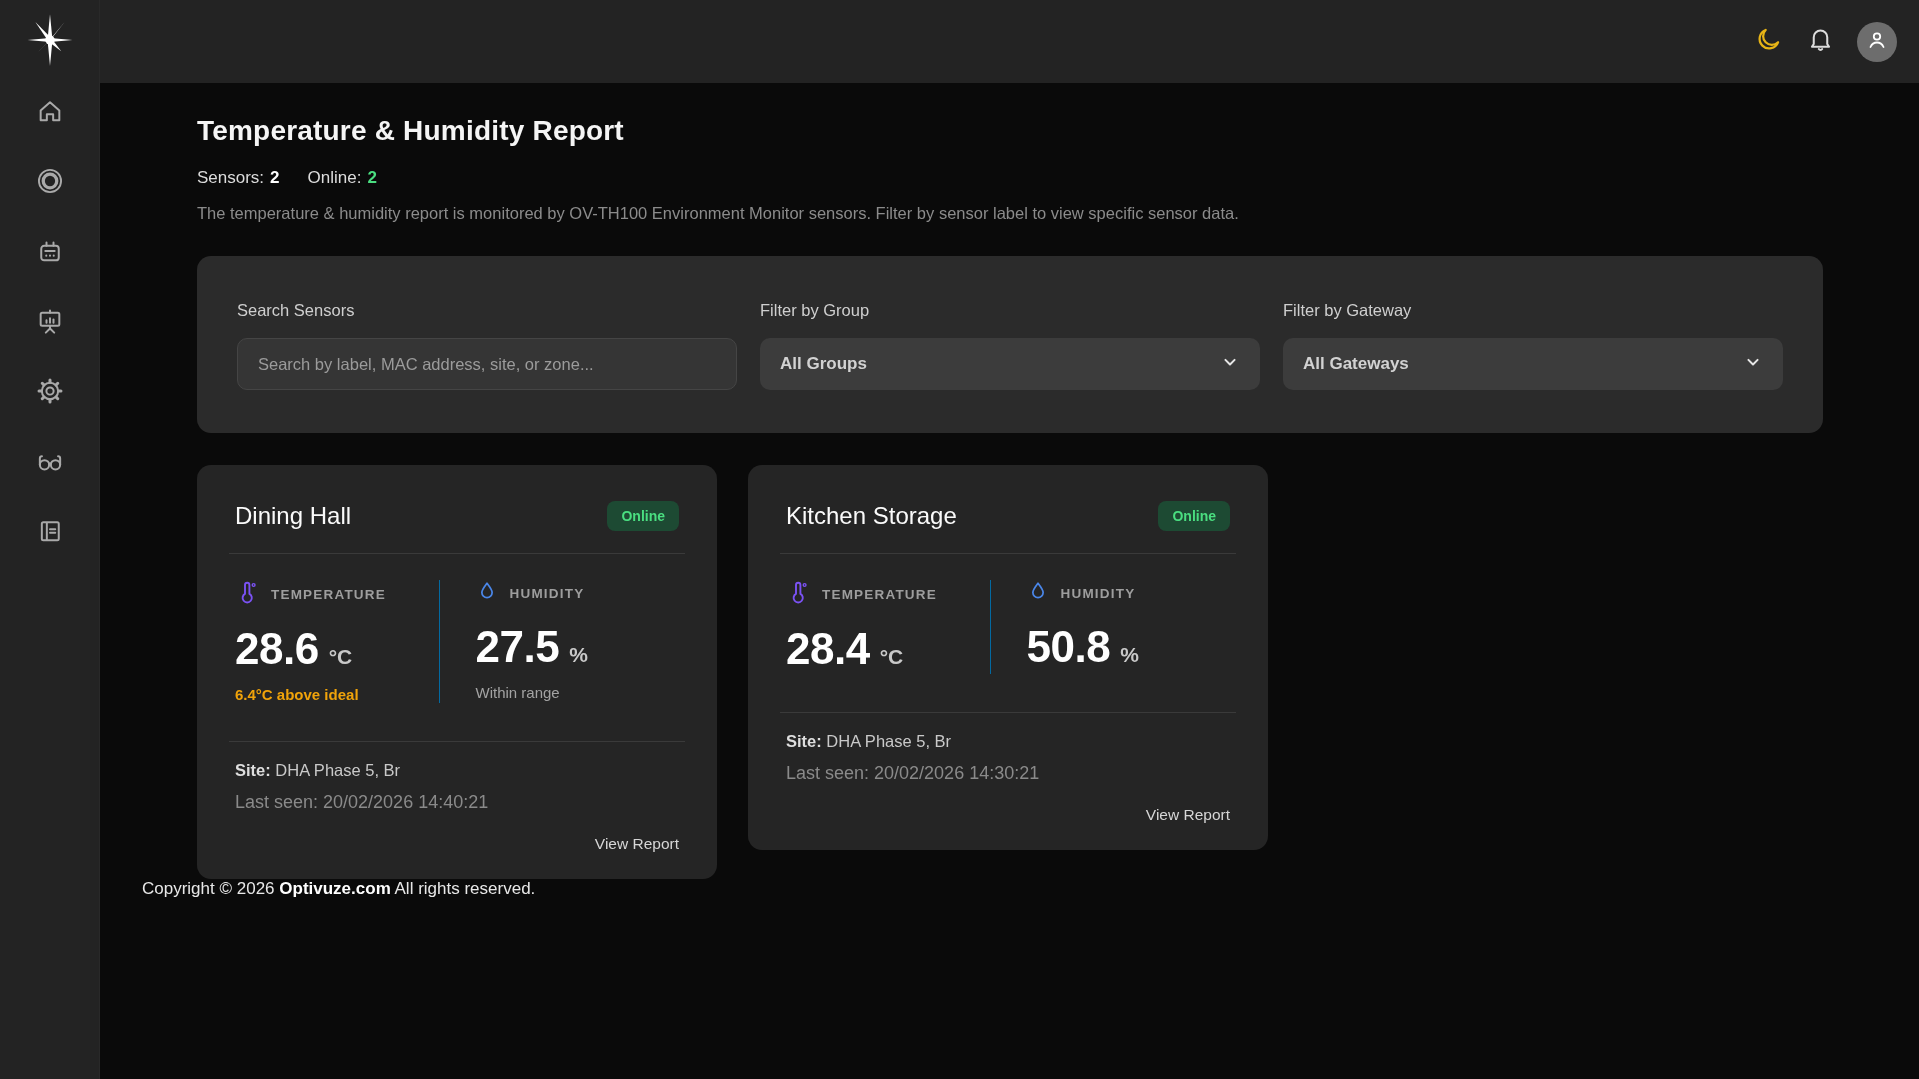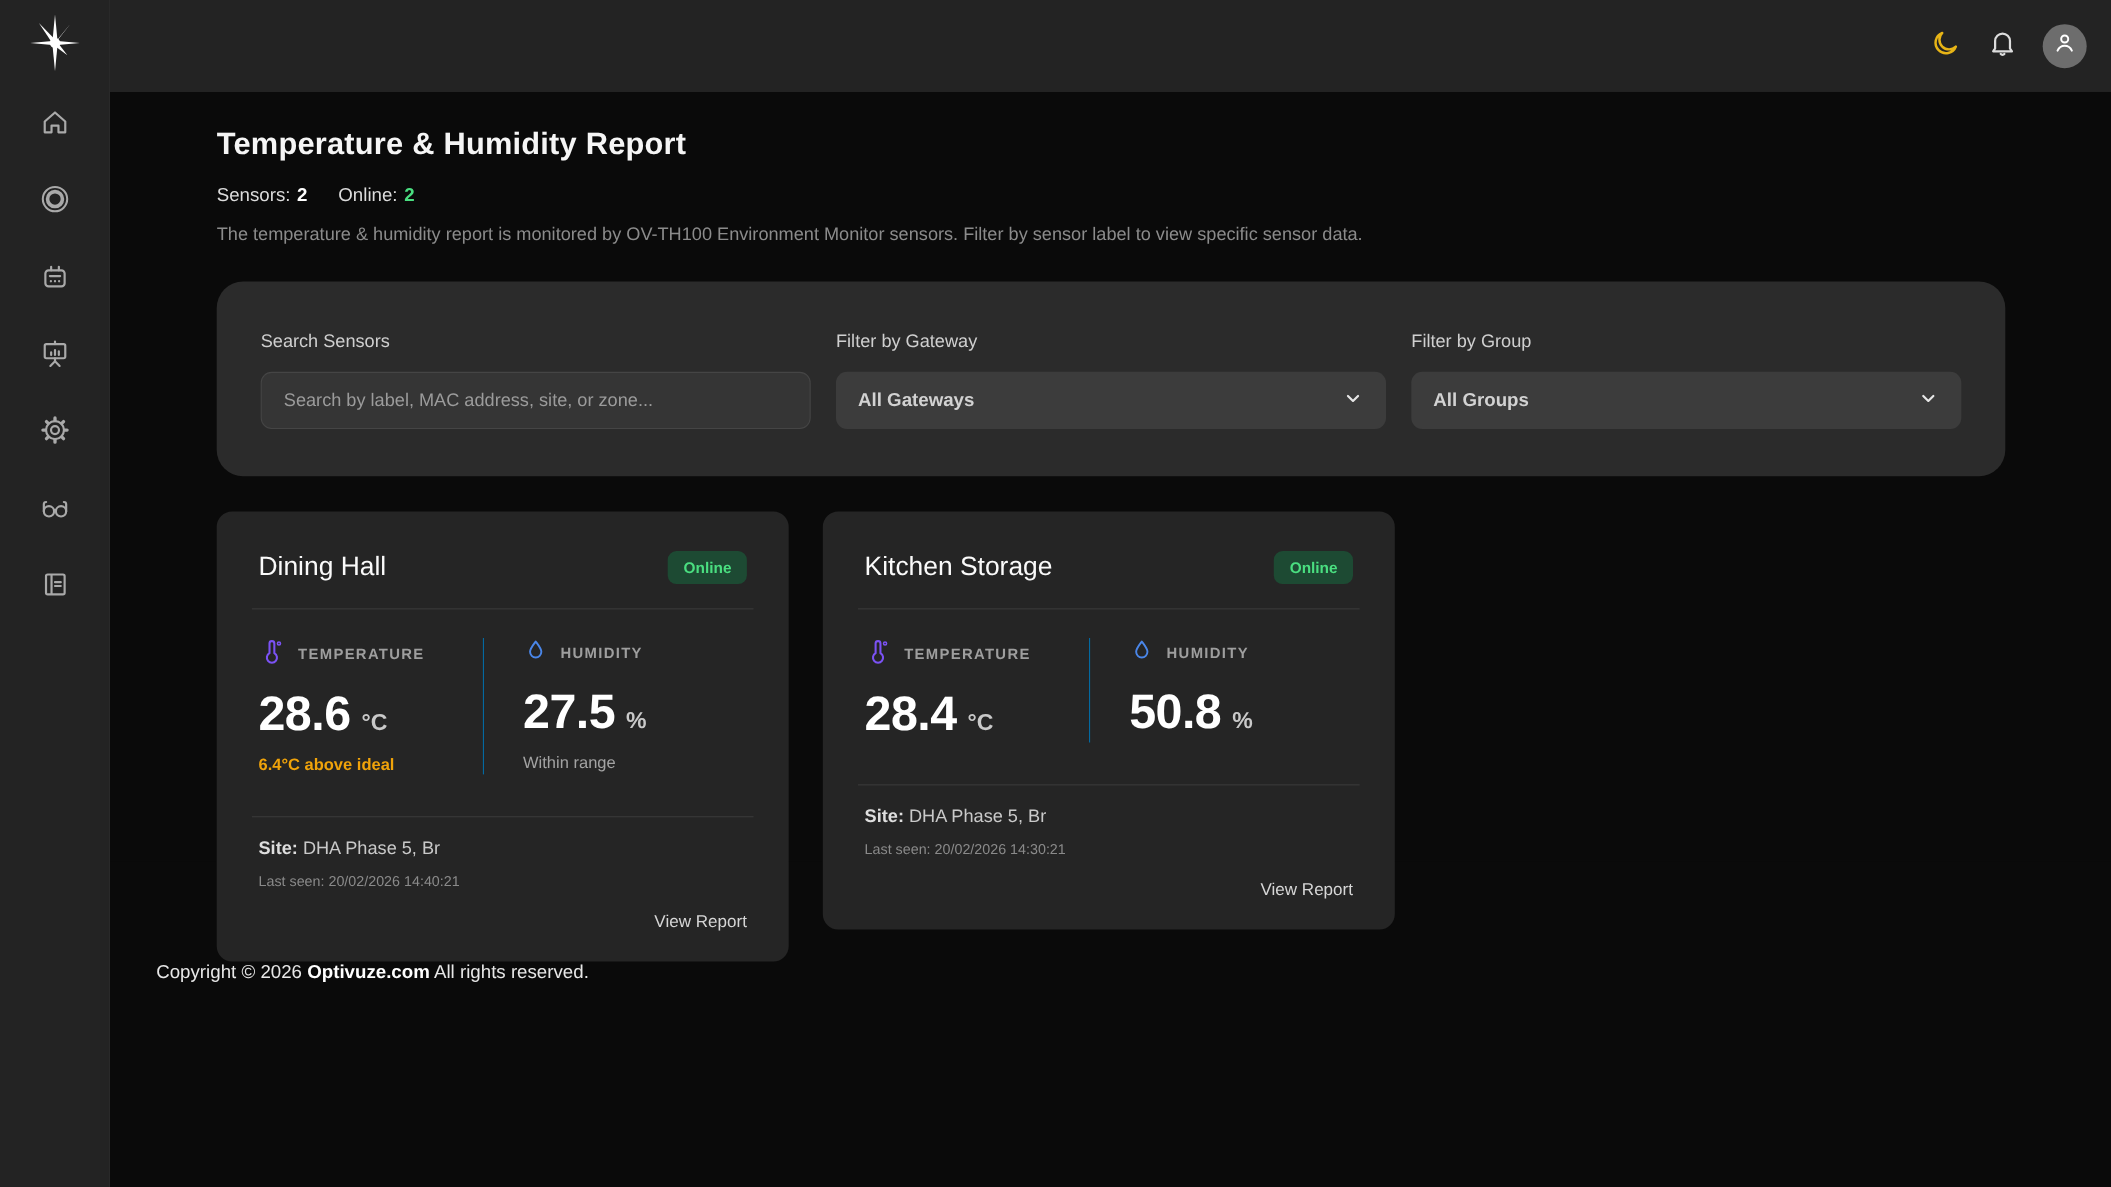--- a/index.html
+++ b/index.html
@@ -28,21 +28,21 @@
     background:#0a0a0a; display:flex; flex-direction:column; }
   .content { padding:32px 96px 0 97px; }
 
   .page-title { color:#f5f5f5; font-size:28px; font-weight:700; letter-spacing:.2px; }
   .stats-line { margin-top:21px; font-size:17px; color:#dcdcdc; display:flex; gap:28px; }
   .stats-line b { color:#ffffff; margin-left:6px; }
   .stat-online b { color:#4ade80; }
   .page-desc { margin-top:16px; font-size:16.5px; color:#8b8b8b; }
 
   
-  .filter-panel { margin-top:33px; background:#2b2b2b; border-radius:24px;
+  .filter-panel { margin-top:33px; background:#2b2b2b; border-radius:14px;
     padding:45px 40px 43px 40px; display:grid; grid-template-columns:1fr 1fr 1fr; gap:23px; }
   .filter-col { display:flex; flex-direction:column; }
   .filter-label { color:#cfcfcf; font-size:16.5px; margin-bottom:18px; }
   .search-input { height:52px; background:#353535; border:1px solid #454545; border-radius:10px;
     color:#e5e5e5; font-size:16.5px; padding:0 20px; outline:none; width:100%;
     font-family:"Liberation Sans","DejaVu Sans",sans-serif; }
   .search-input::placeholder { color:#9b9b9b; }
   .select { height:52px; background:#3c3c3c; border-radius:10px; display:flex; align-items:center;
     padding:0 20px; cursor:pointer; }
   .select-value { color:#d2d2d2; font-size:17px; font-weight:700; }
@@ -66,21 +66,21 @@
   .metric-value { color:#ffffff; font-size:44px; font-weight:700; letter-spacing:-.5px; }
   .metric-unit { color:#c9c9c9; font-size:21px; font-weight:700; }
   .metric-note { margin-top:12px; font-size:15px; }
   .metric-note:empty { display:none; }
   .note-warn { color:#f0a30a; font-weight:700; }
   .note-ok { color:#a3a3a3; }
 
   .card-foot-hr { border:none; border-top:1px solid #3a3a3a; margin:0 -6px; }
   .site-line { margin-top:19px; font-size:16.5px; color:#c9c9c9; }
   .site-line b { color:#dedede; }
-  .last-seen { margin-top:12px; font-size:13px; color:#8a8a8a; }
+  .last-seen { margin-top:12px; font-size:18px; color:#8a8a8a; }
   .view-report-row { display:flex; justify-content:flex-end; margin-top:22px; }
   .view-report { color:#d6d6d6; font-size:15.5px; cursor:pointer; }
 
   
   .footer { margin-top:auto; padding:0 0 24px 42px; color:#e8e8e8; font-size:17px; }
   .footer b { color:#ffffff; }
 </style>
 </head>
 <body>
 
@@ -209,34 +209,34 @@
     </div>
 
     <div class="page-desc">The temperature &amp; humidity report is monitored by OV-TH100 Environment Monitor sensors. Filter by sensor label to view specific sensor data.</div>
 
     <div class="filter-panel">
       <div class="filter-col">
         <div class="filter-label">Search Sensors</div>
         <input class="search-input" type="text" placeholder="Search by label, MAC address, site, or zone..." style="">
       </div>
       <div class="filter-col">
-        <div class="filter-label">Filter by Gateway</div>
+        <div class="filter-label">Filter by Group</div>
         <div class="select">
-          <span class="select-value">All Gateways</span>
+          <span class="select-value">All Groups</span>
           <span class="chev">
             <svg width="20" height="20" viewBox="0 0 24 24" fill="none" stroke="#e6e6e6" stroke-width="2.4" stroke-linecap="round" stroke-linejoin="round">
                 <path d="M6.5 9.5 12 15l5.5-5.5"></path>
               </svg>
           </span>
         </div>
       </div>
       <div class="filter-col">
-        <div class="filter-label">Filter by Group</div>
+        <div class="filter-label">Filter by Gateway</div>
         <div class="select">
-          <span class="select-value">All Groups</span>
+          <span class="select-value">All Gateways</span>
           <span class="chev">
             <svg width="20" height="20" viewBox="0 0 24 24" fill="none" stroke="#e6e6e6" stroke-width="2.4" stroke-linecap="round" stroke-linejoin="round">
                 <path d="M6.5 9.5 12 15l5.5-5.5"></path>
               </svg>
           </span>
         </div>
       </div>
     </div>
 
     <div class="cards">

